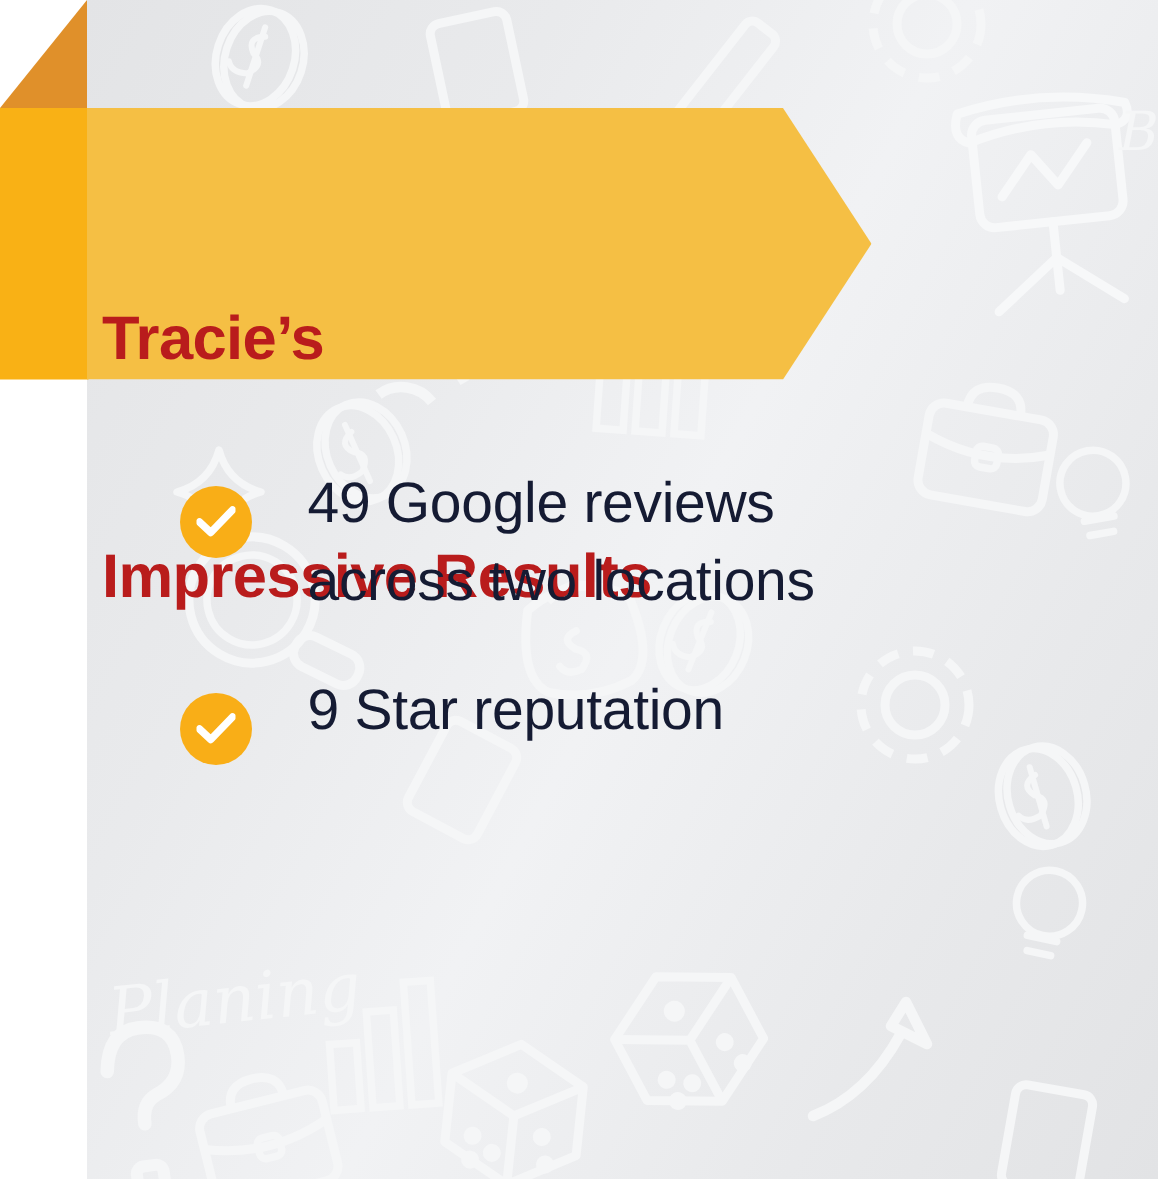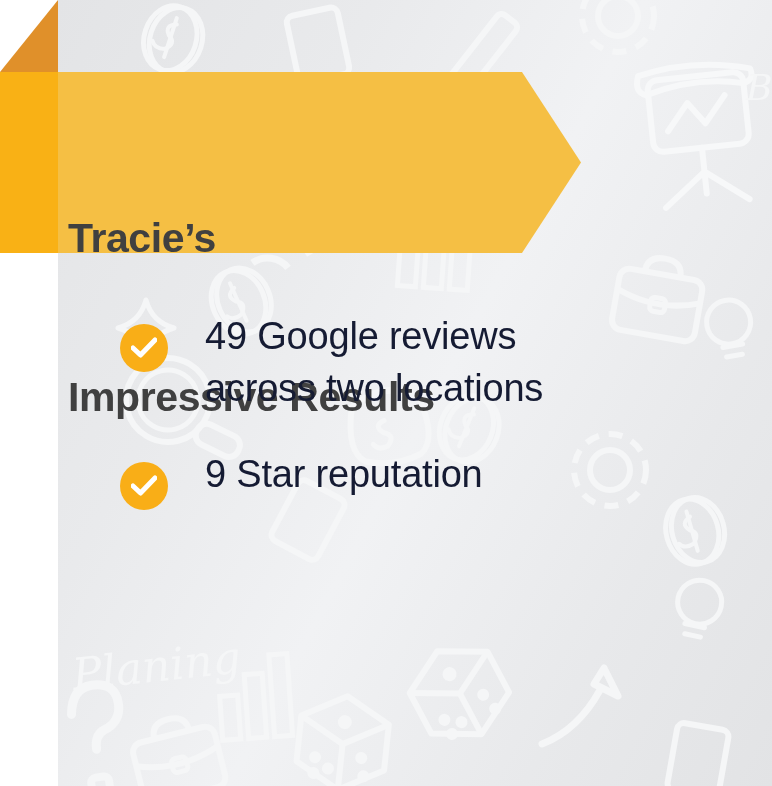--- a/index.html
+++ b/index.html
@@ -68,23 +68,23 @@
     top: 72px;
     width: 523px;
     height: 181px;
     z-index: 5;
   }
   .ribbon-body svg { display: block; }
 
   .ribbon-text {
     position: absolute;
     left: 68px;
-    top: 106px;
+    top: 93px;
     z-index: 6;
-    color: #404040;
+    color: #b91c1c;
     font-family: "Liberation Sans", sans-serif;
     font-weight: bold;
     font-size: 41px;
     line-height: 53px;
     letter-spacing: -0.4px;
     white-space: pre;
   }
   .ribbon-line { display: block; }
 
   

